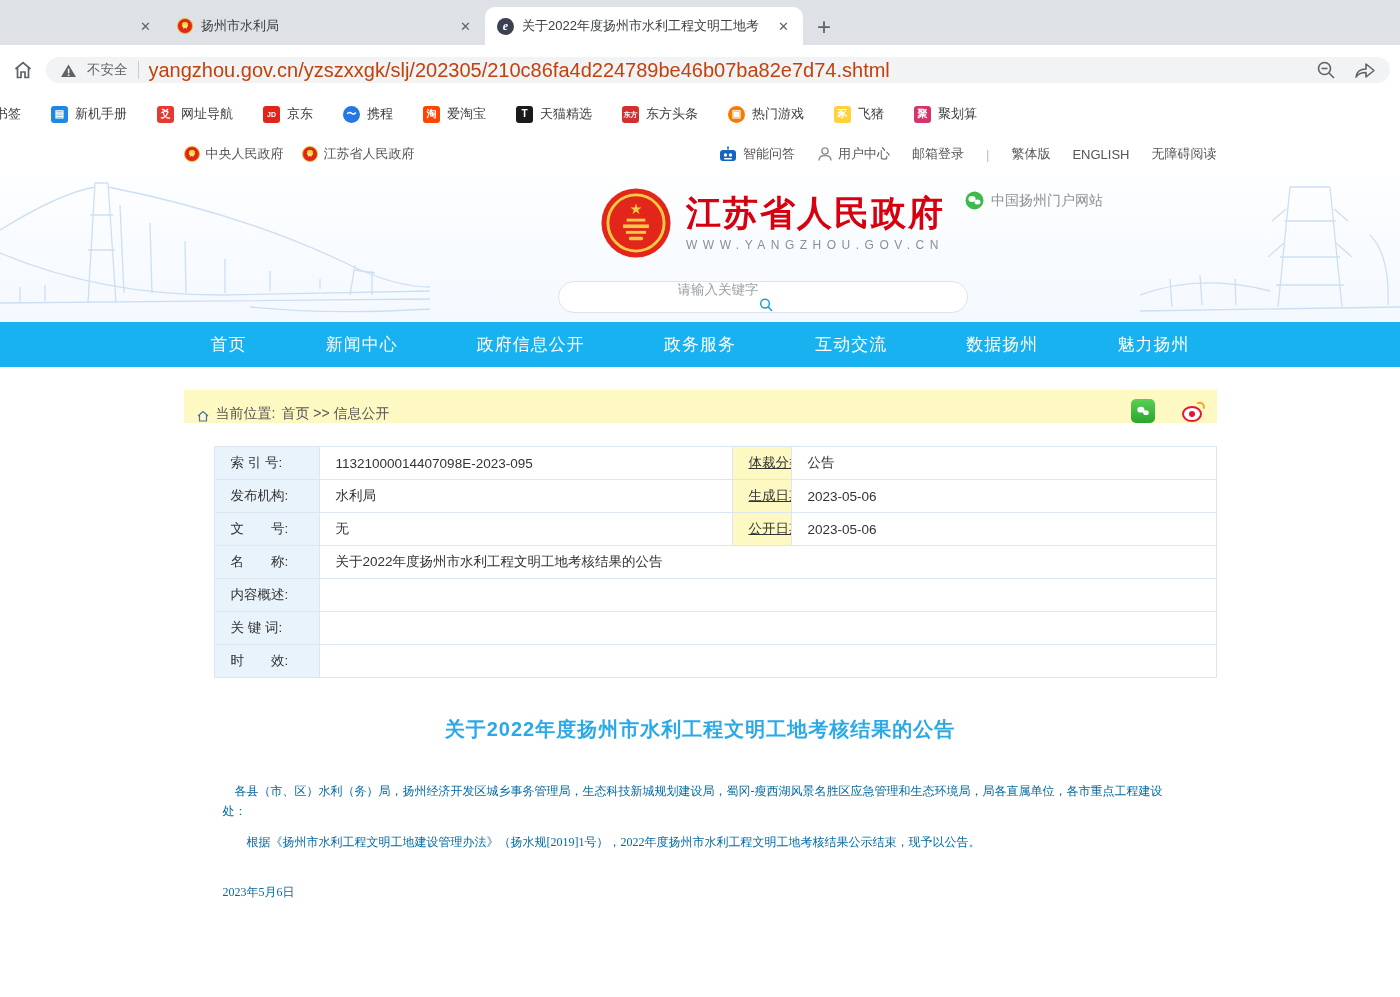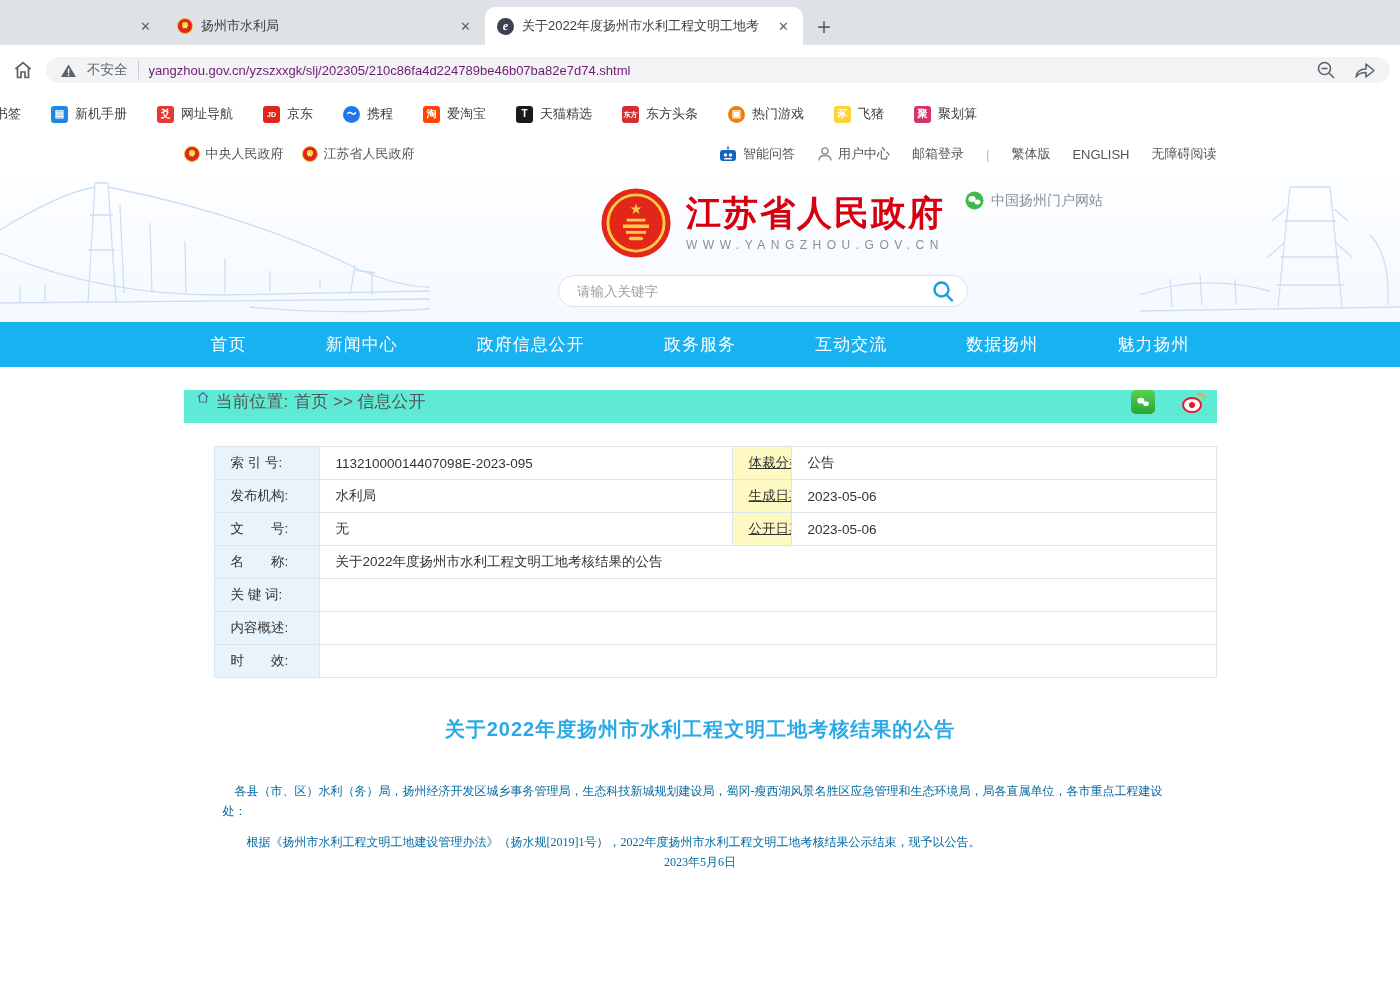--- a/index.html
+++ b/index.html
@@ -20,21 +20,21 @@
       border:1px solid #e2b42a; display:inline-flex; align-items:center; justify-content:center;
       color:#ffe27a; font-size:8px; }
   .tab-ico-e { width:17px; height:17px; min-width:17px; border-radius:50%; background:#3b4152; color:#fff;
       display:flex; align-items:center; justify-content:center; font:italic bold 12px "Liberation Serif",serif; }
 
   .urlrow { height:50px; background:#fff; display:flex; align-items:center; padding:0 10px 0 12px; gap:12px; }
   .omnibox { flex:1; height:26px; background:#f1f3f4; border-radius:17px; display:flex; align-items:center;
              padding:0 14px; gap:10px; }
   .sec-label { color:#5f6368; font-size:13.5px; white-space:nowrap; }
   .omni-divider { width:1px; height:18px; background:#c9ccd1; }
-  .url-text { color:#701a75; font-size:13px; flex:1; white-space:nowrap; overflow:hidden; }
+  .url-text { color:#c2410c; font-size:20px; flex:1; white-space:nowrap; overflow:hidden; }
   .omni-right { display:flex; gap:18px; align-items:center; margin-left:auto; }
 
   .bmrow { height:38px; background:#fff; display:flex; align-items:center; gap:30px; padding-left:0; font-size:13px; color:#3c4043; }
   .bm { display:flex; align-items:center; gap:7px; white-space:nowrap; }
   .bm-ico { width:17px; height:17px; border-radius:3px; color:#fff; font-size:10px; line-height:1;
             display:flex; align-items:center; justify-content:center; font-weight:bold; }
   .bm-ico.tiny { font-size:7px; }
   .bm:first-child { margin-left:-18px; }
 
   
@@ -44,50 +44,50 @@
   .util-right { margin-left:auto; display:flex; align-items:center; gap:22px; color:#555; }
   .util-item { display:flex; align-items:center; gap:5px; }
 
   .banner { height:147px; position:relative; background:linear-gradient(#fdfeff,#f4f9ff); overflow:hidden; }
   .lineart { position:absolute; top:0; opacity:.9; }
   .logo-group { position:absolute; left:600px; top:12px; display:flex; align-items:center; gap:14px; }
   .site-name { color:#d7000f; font-size:35px; font-weight:bold; letter-spacing:2px; line-height:1.1; }
   .site-url { color:#8a9096; font-size:12px; letter-spacing:5.5px; margin-top:5px; }
   .portal-tag { position:absolute; left:965px; top:16px; display:flex; align-items:center; gap:7px;
                 color:#8a8f94; font-size:14px; }
-  .searchbox { position:absolute; left:558px; top:100px; width:410px; height:32px; background:#fff;
-               border:1px solid #dfe3e8; border-radius:16px; display:flex; align-items:center; padding:0 12px 0 18px; }
+  .searchbox { position:absolute; left:558px; top:106px; width:410px; height:32px; background:#fff;
+               border:1px solid #dfe3e8; border-radius:16px; display:flex; align-items:center; padding:0 12px 0 18px;flex-direction:column; }
   .searchbox input { flex:1; border:none; outline:none; font-size:13.5px; color:#333; background:transparent; }
   .searchbox input::placeholder { color:#9aa0a6; }
 
   .navbar { height:45px; background:#18b2f1; }
   .nav-in { width:1035px; margin:0 auto; height:100%; display:flex; align-items:center; justify-content:space-between; padding:0 28px; }
   .nav-item { color:#fff; font-size:17px; letter-spacing:1px; cursor:pointer; }
 
   
   .content { width:1033px; margin:0 auto; }
-  .breadcrumb { margin-top:23px; height:33px; background:#5eead4; display:flex; align-items:flex-start;
-                padding:0 10px 0 12px; font-size:17px; color:#555; gap:6px; }
+  .breadcrumb { margin-top:23px; height:33px; background:#fef9c3; display:flex; align-items:flex-end;
+                padding:0 10px 0 12px; font-size:14px; color:#555; gap:6px; }
   .bc-icons { margin-left:auto; display:flex; align-items:center; gap:26px; }
   .wx-share { width:24px; height:24px; border-radius:5px; background:linear-gradient(#5ad054,#2aa52e);
               display:flex; align-items:center; justify-content:center; }
 
   table.meta { border-collapse:collapse; margin:23px 0 0 30px; width:1003px; table-layout:fixed; }
   table.meta td { border:1px solid #dce6f1; height:33px; font-size:13.5px; color:#333; padding:0 10px 0 16px;
                   overflow:hidden; white-space:nowrap; }
   td.lbl { background:#e9f3fb; color:#40484f; width:105px; padding-left:22px; }
   td.lbl2 { background:#fef9c3; color:#40484f; width:59px; padding-left:12px;text-decoration:underline; }
   td.val1 { width:413px; }
 
   .article { width:955px; margin:0 auto; }
   .art-title { margin-top:38px; text-align:center; color:#2ba9e6; font-size:20px; font-weight:bold; letter-spacing:1px; }
   .art-body { font-family:Liberation Serif, serif; color:#0369a1; font-size:12px; line-height:1.7; }
   .p1 { margin-top:38px; text-indent:1em; }
   .p2 { margin-top:10px; text-indent:2em; }
-  .art-date { text-align:center; }
+  .art-date { margin-top:30px; text-align:left; }
 
   svg { display:block; }
 </style>
 </head>
 <body>
 
 <div class="tabstrip">
   <div class="tab-ghost">
     <span class="tab-close">✕</span>
   </div>
@@ -315,25 +315,25 @@
       <td class="lbl">文　　号:</td>
       <td class="val1">无</td>
       <td class="lbl2">公开日期:</td>
       <td>2023-05-06</td>
     </tr>
     <tr>
       <td class="lbl">名　　称:</td>
       <td colspan="3">关于2022年度扬州市水利工程文明工地考核结果的公告</td>
     </tr>
     <tr>
+      <td class="lbl">内容概述:</td>
+      <td colspan="3"></td>
+    </tr>
+    <tr>
       <td class="lbl">关 键 词:</td>
-      <td colspan="3"></td>
-    </tr>
-    <tr>
-      <td class="lbl">内容概述:</td>
       <td colspan="3"></td>
     </tr>
     <tr>
       <td class="lbl">时　　效:</td>
       <td colspan="3"></td>
     </tr>
   </tbody>
     </table>
 
   <div class="article">

